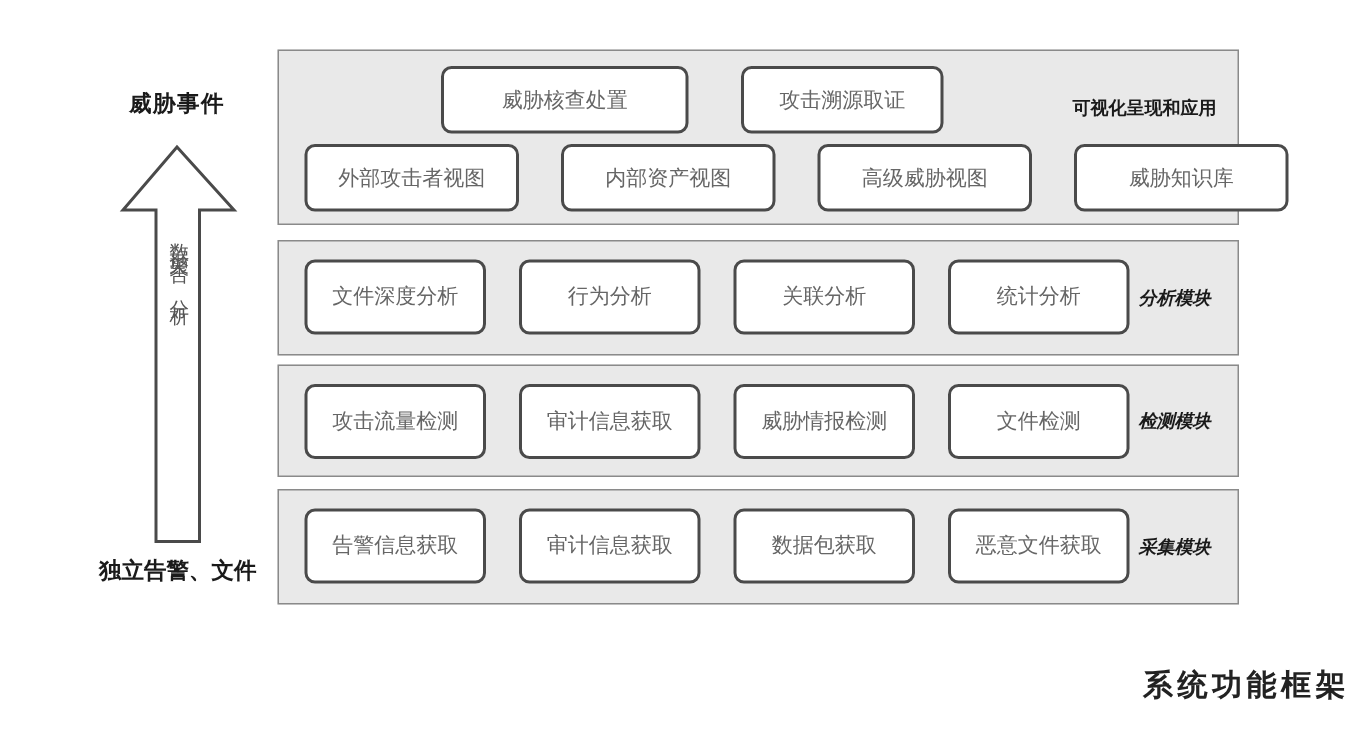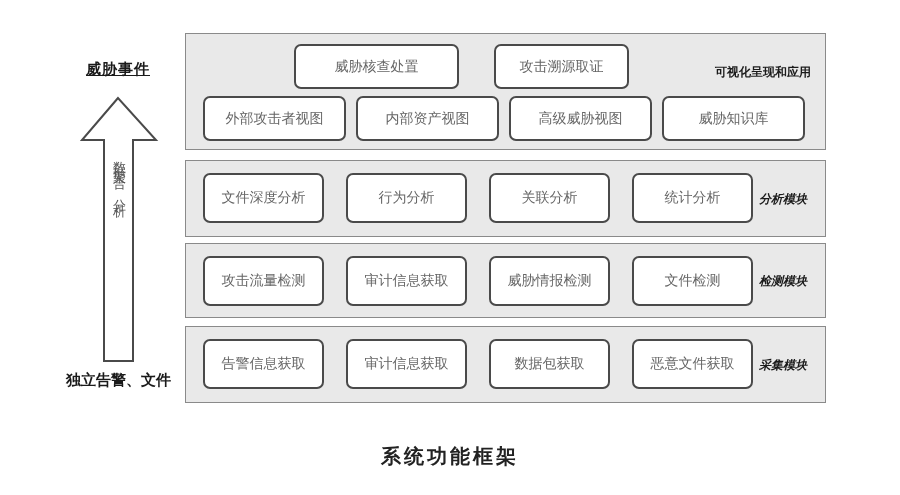--- a/index.html
+++ b/index.html
@@ -9,21 +9,21 @@
     width: 900px;
     height: 495px;
     background: #ffffff;
     overflow: hidden;
   }
 
   
   .axis-top-label {
     position: absolute; left: 86px; top: 60px;
     font-size: 15px; font-weight: bold; color: var(--label-text, #1a1a1a);
-    letter-spacing: 1px; white-space: nowrap; text-decoration: underline;
+    letter-spacing: 1px; white-space: nowrap;
   }
   .up-arrow { position: absolute; left: 75px; top: 95px; }
   .up-arrow polygon {
     fill: #ffffff; stroke: var(--node-border, #4a4a4a); stroke-width: 2; stroke-linejoin: miter;
   }
   .arrow-text {
     position: absolute; left: 110px; top: 151px;
     writing-mode: vertical-rl; text-orientation: upright;
     font-size: 13px; letter-spacing: 5px; color: #555555; white-space: nowrap;
   }
@@ -40,21 +40,21 @@
     border: 1.5px solid var(--band-border, #8a8a8a);
     box-sizing: border-box;
   }
   .band1 { top: 33px;  height: 117px; }
   .band2 { top: 160px; height: 77px; }
   .band3 { top: 243px; height: 75px; }
   .band4 { top: 326px; height: 77px; }
 
   .row { position: absolute; display: flex; }
   .row-v1 { left: 108px; top: 10px; height: 45px; gap: 35px; }
-  .row-v2 { left: 17px;  top: 62px; height: 45px; gap: 10px; }
+  .row-v2 { left: 17px;  top: 62px; height: 45px; gap: 28px; }
   .row-std { left: 17px; top: 12px; height: 50px; gap: 22px; }
 
   .node {
     background: var(--node-fill, #ffffff);
     border: 2px solid var(--node-border, #4a4a4a);
     border-radius: 7px;
     box-sizing: border-box;
     display: flex; align-items: center; justify-content: center;
     font-size: 14px; color: var(--node-text, #666666);
     white-space: nowrap;
@@ -65,21 +65,21 @@
   .band-label {
     position: absolute;
     font-size: 12px; font-weight: bold; color: var(--label-text, #141414);
     white-space: nowrap;
   }
   .band1-label { right: 14px; top: 30px; }
   .side-label  { right: 18px; top: 50%; transform: translateY(-50%); font-style: italic; }
 
   .diagram-title {
     position: absolute; left: 0; top: 443px; width: 100%;
-    text-align: center; font-size: 20px; font-weight: bold;
+    text-align: right; font-size: 20px; font-weight: bold;
     letter-spacing: 3px; color: #222222;
   }
 </style>
 </head>
 <body>
 
 <div class="canvas">
 
   <div class="axis-top-label">威胁事件</div>
 

